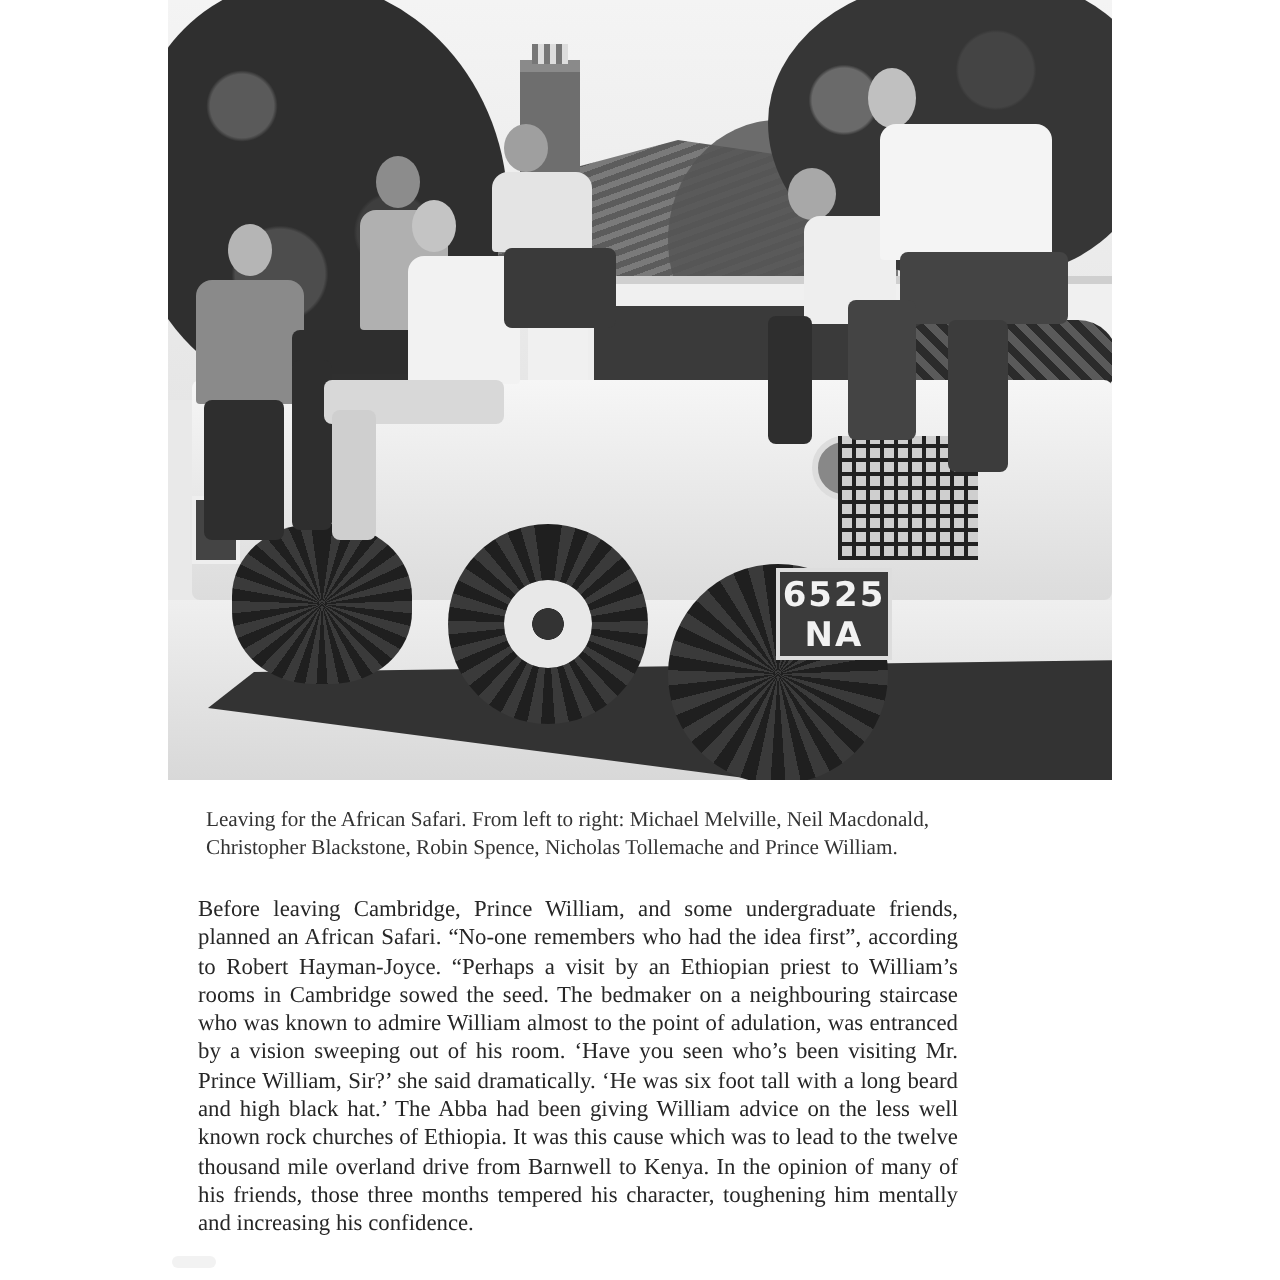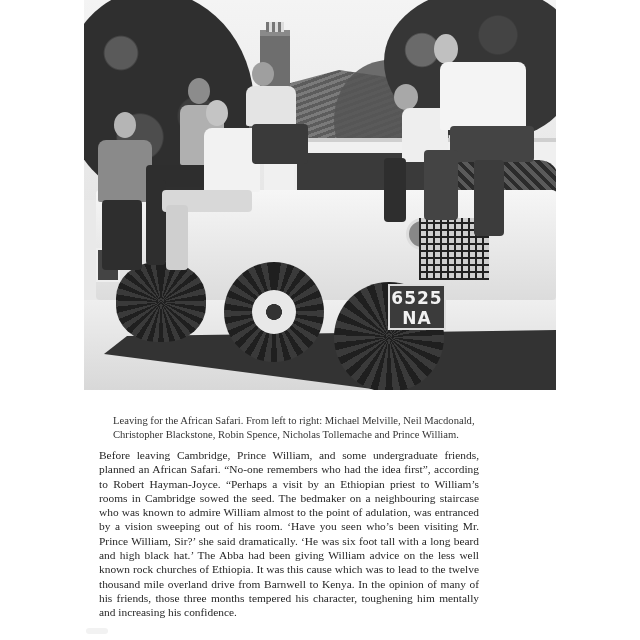--- a/index.html
+++ b/index.html
@@ -150,21 +150,21 @@
 
     
     .caption {
       position: absolute;
       left: 95px;
       top: 396px;
       width: 400px;
       font-size: 10.6px;
       line-height: 13.5px;
       color: #333;
-      margin: 18px;
+      margin: 8px;
     }
     .body-text {
       position: absolute;
       left: 95px;
       top: 444px;
       width: 380px;
       font-size: 11.4px;
       line-height: 14.3px;
       text-align: justify;
       color: #262626;

